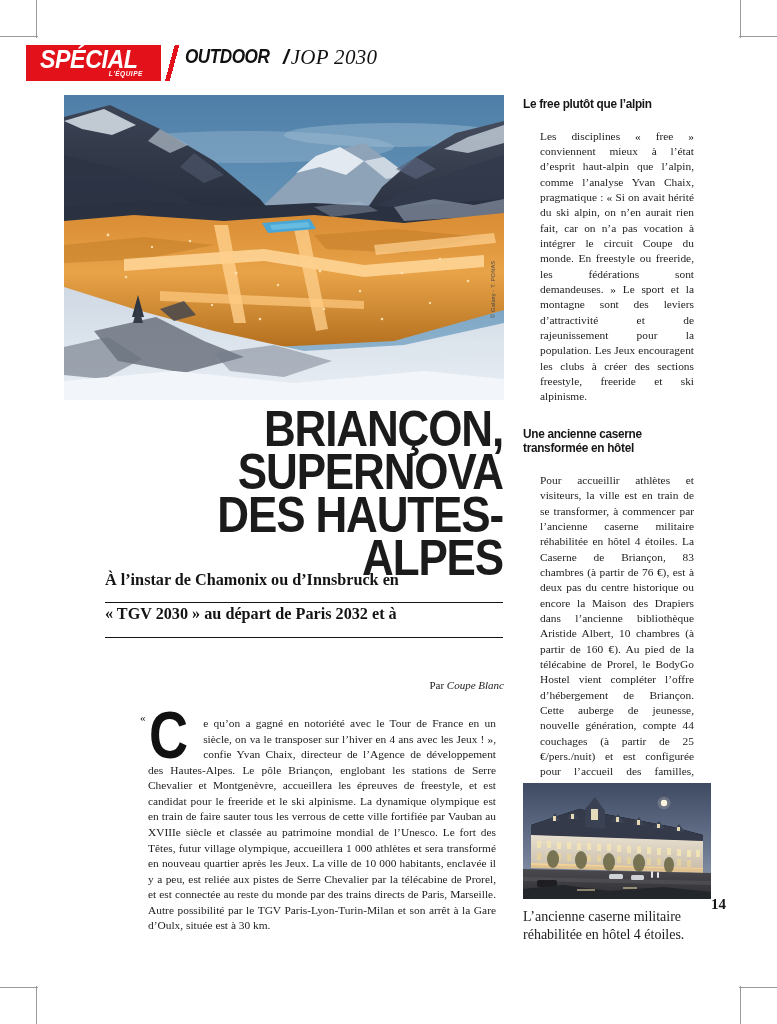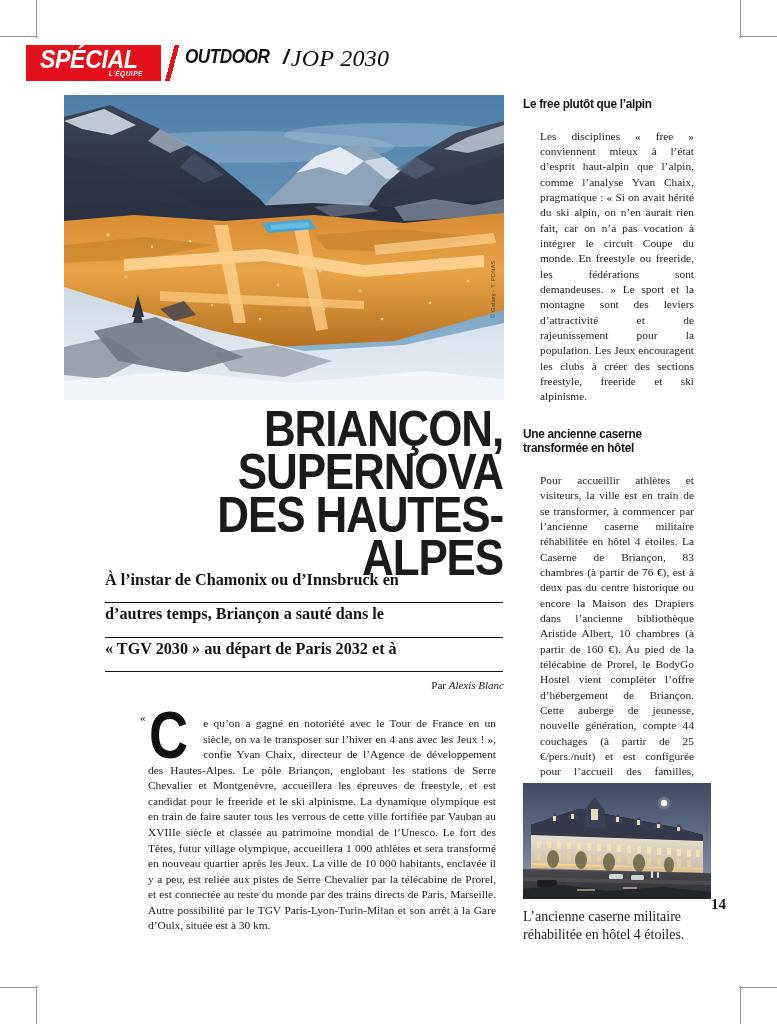--- a/index.html
+++ b/index.html
@@ -94,21 +94,21 @@
     font-family: "Liberation Sans", sans-serif;
     font-weight: bold;
     font-style: italic;
     font-size: 21px;
     color: #111;
     margin: 0 2px 0 0;
   }
   .jop-word {
     font-family: "Liberation Serif", serif;
     font-style: italic;
-    font-size: 24px;
+    font-size: 21px;
     letter-spacing: 0.3px;
     color: #111;
   }
 
   
   .hero {
     position: absolute;
     left: 64px;
     top: 95px;
     width: 440px;
@@ -408,26 +408,25 @@
 <div class="photo-credit">© Galaxy - T. PONAS</div>
 
 <div class="headline">
   <div>BRIANÇON,</div>
   <div>SUPERNOVA</div>
   <div>DES HAUTES-ALPES</div>
 </div>
 
 <div class="standfirst">
   <span class="ln">À l’instar de Chamonix ou d’Innsbruck en</span>
-  <span class="ln">d’autres temps, Briançon a sauté dans le</span>
   <span class="ln">« TGV 2030 » au départ de Paris 2032 et à</span>
 </div>
 
 <div class="byline">
-  <span>Par </span><i>Alexis Blanc</i>
+  <span>Par </span><i>Coupe Blanc</i>
 </div>
 
 <div class="body-col">
   <span class="open-quote">«</span>
   <span class="dropcap">C</span>
   <p>e qu’on a gagné en notoriété avec le Tour de France en un siècle, on va le transposer sur l’hiver en 4 ans avec les Jeux ! », confie Yvan Chaix, directeur de l’Agence de développement des Hautes-Alpes. Le pôle Briançon, englobant les stations de Serre Chevalier et Montgenèvre, accueillera les épreuves de freestyle, et est candidat pour le freeride et le ski alpinisme. La dynamique olympique est en train de faire sauter tous les verrous de cette ville fortifiée par Vauban au XVIIIe siècle et classée au patrimoine mondial de l’Unesco. Le fort des Têtes, futur village olympique, accueillera 1 000 athlètes et sera transformé en nouveau quartier après les Jeux. La ville de 10 000 habitants, enclavée il y a peu, est reliée aux pistes de Serre Chevalier par la télécabine de Prorel, et est connectée au reste du monde par des trains directs de Paris, Marseille. Autre possibilité par le TGV Paris-Lyon-Turin-Milan et son arrêt à la Gare d’Oulx, située est à 30 km.</p>
 </div>
 
 <div class="right-col">
   <h2 class="sub-head">

